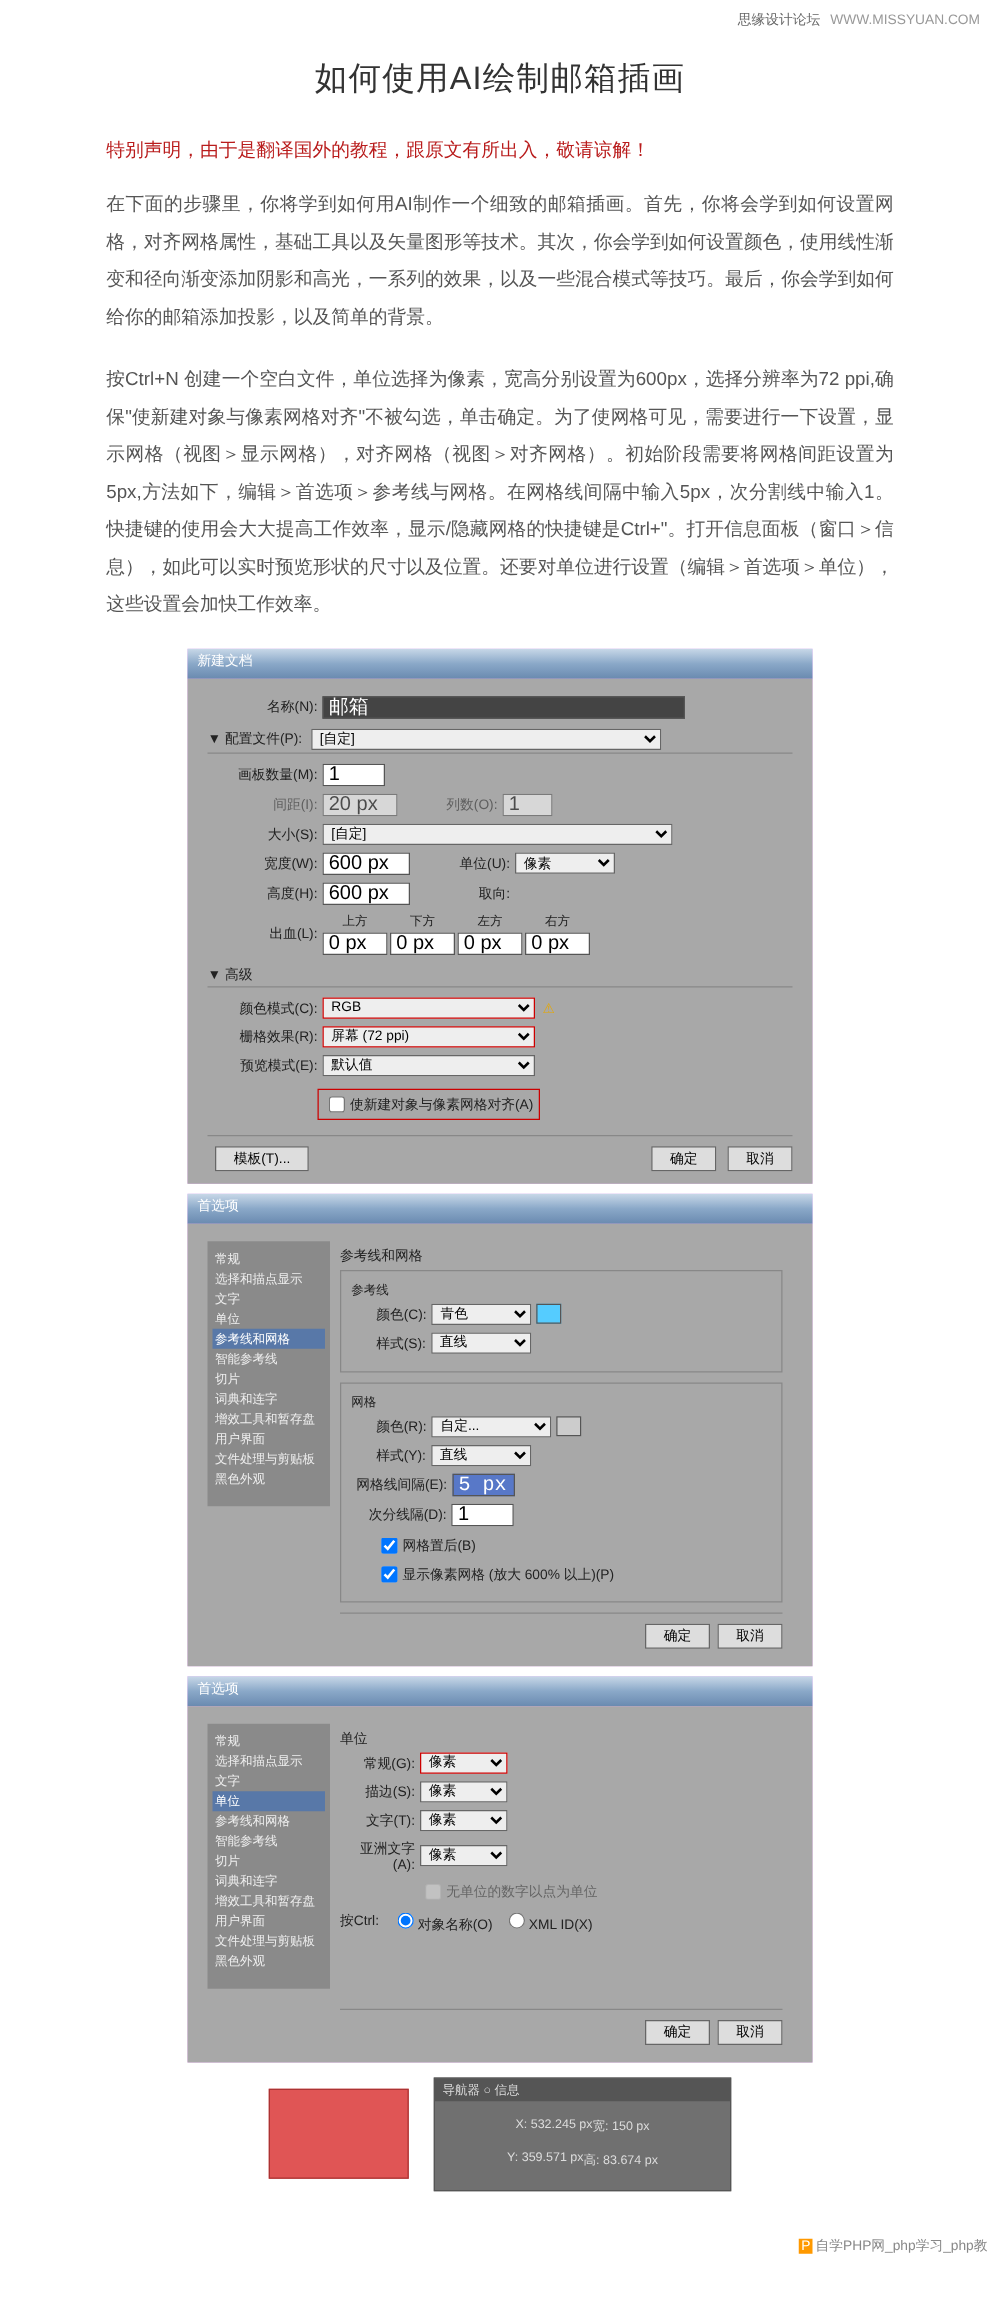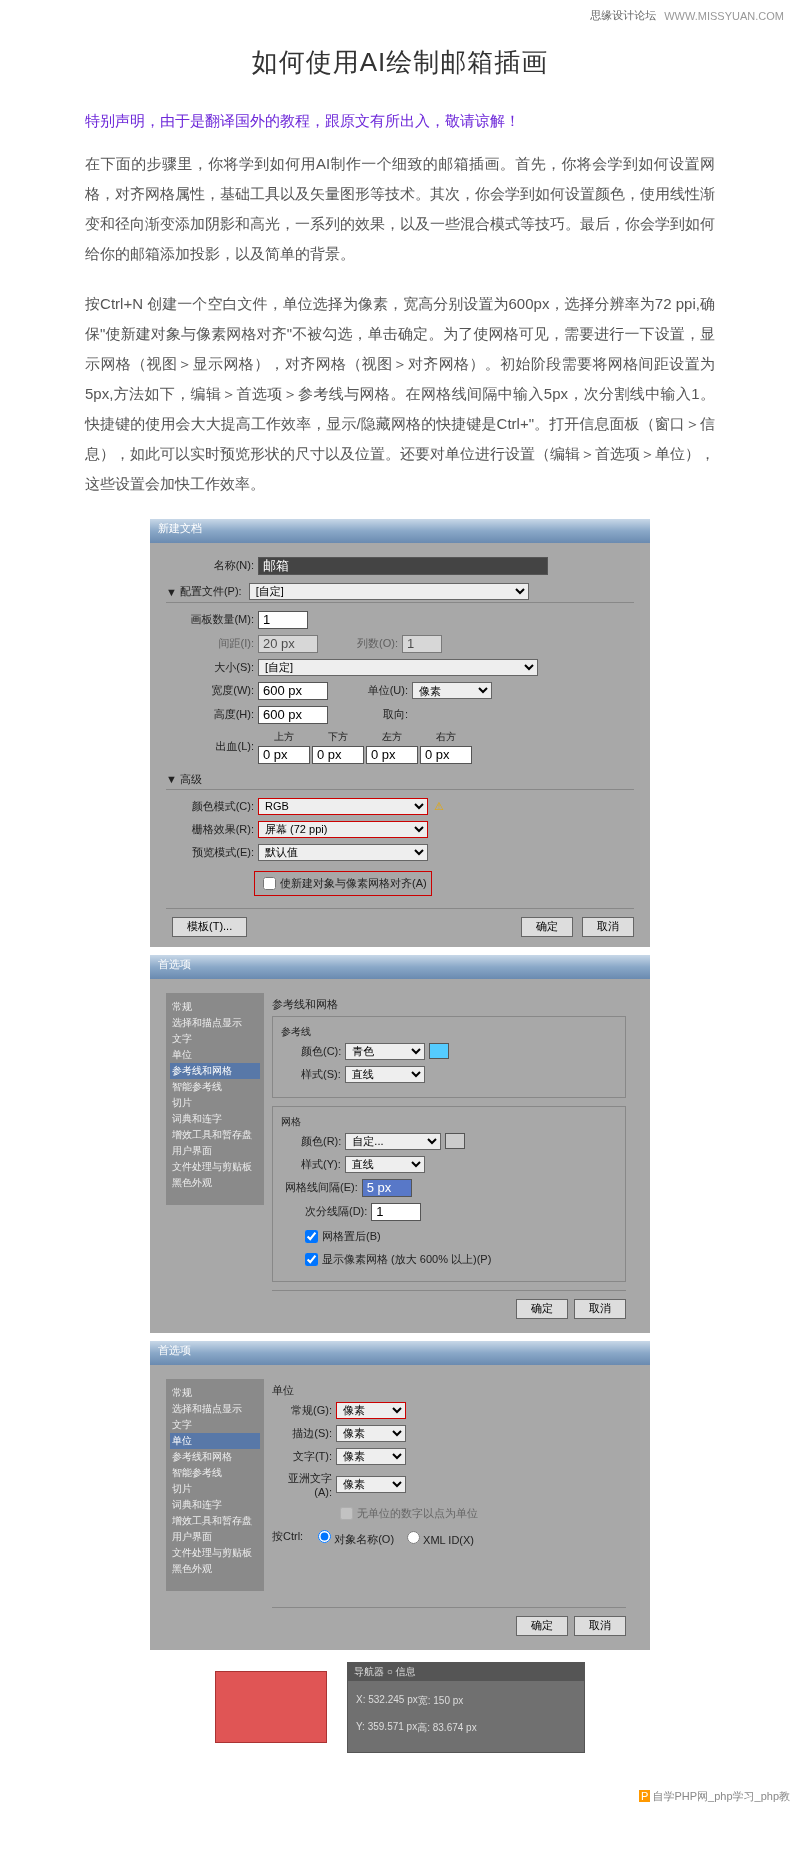--- a/index.html
+++ b/index.html
@@ -1,29 +1,29 @@
 <!DOCTYPE html>
 <html><head>
 <meta charset="utf-8">
 <style>
 body{margin:0;font-family:"Microsoft YaHei",Arial,sans-serif;background:#fff;width:800px}
 .header-meta{display:flex;justify-content:flex-end;align-items:center;padding:8px 16px 4px;font-size:11px;color:#999}
 .header-meta .forum{color:#666;margin-right:8px}
 .article{padding:0 85px 20px}
 .title{text-align:center;font-size:26px;color:#333;font-weight:400;margin:18px 0 28px;letter-spacing:1px}
-.notice{color:#6d28d9;font-size:15px;line-height:1.7;margin-bottom:9px}
+.notice{color:#b91c1c;font-size:15px;line-height:1.7;margin-bottom:9px}
 .para{color:#555;font-size:15px;line-height:2;margin-bottom:20px;text-align:justify}
 .section-title{text-align:center;font-size:22px;color:#333;margin:28px 0 22px}
 .dlg{margin:8px auto;background:#f0abfc;font-size:11px;color:#222}
 .dlg1{width:500px}
 .title-bar{background:linear-gradient(180deg,#c8d8e8,#8aa8c8 50%,#6a8ab0);height:20px;padding:2px 8px;color:#fff;font-size:11px}
 .dlg-body{padding:14px 16px 10px;background:#a8a8a8}
 .row{display:flex;align-items:center;margin-bottom:6px;font-size:11px}
 .lbl{text-align:right;width:88px;margin-right:4px;color:#222}
-.inp{background:#fff;border:1px solid #555;height:16px;padding:0 4px;font-size:13px}
+.inp{background:#fff;border:1px solid #555;height:16px;padding:0 4px;font-size:16px}
 .inp.dark{background:#444;color:#fff}
 .sel{background:#eee;border:1px solid #666;height:17px;font-size:11px;padding:0 2px}
 .btn{background:#ddd;border:1px solid #666;height:20px;padding:0 14px;font-size:11px;margin-left:6px}
 .btn-row{text-align:right;border-top:1px solid #888;padding-top:8px;margin-top:8px}
 .section-header{font-size:11px;color:#222;border-bottom:1px solid #888;padding-bottom:2px;margin:8px 0}
 .bleed-group{display:flex;gap:2px}
 .bleed-col{text-align:center}
 .bleed-col .mini-lbl{font-size:10px;margin-bottom:2px}
 .check{display:flex;align-items:center;font-size:11px;margin:4px 0 4px 88px}
 .check input{margin-right:4px}
@@ -36,21 +36,21 @@
 .prefs-main{margin-left:98px;padding:4px 8px}
 .group-title{font-size:11px;margin-bottom:4px}
 .fieldset{border:1px solid #888;padding:8px;margin-bottom:8px;font-size:10px}
 .sw{width:18px;height:14px;border:1px solid #555;display:inline-block;vertical-align:middle;margin-left:4px}
 .sw.cyan{background:#5cf}
 .sw.gray{background:#ccc}
 .info-panel{display:flex;justify-content:center;gap:20px;margin:12px auto;align-items:center}
 .red-shape{width:110px;height:70px;background:#e05555;border:1px solid #a33}
 .info-box{background:#707070;color:#ddd;font-size:10px;padding:4px 8px;border:1px solid #555;width:220px}
 .info-box .tab-row{background:#555;margin:-4px -8px 4px;padding:2px 6px;font-size:10px}
-.info-box .val-row{display:flex;justify-content:flex-start;margin:13px 0}
+.info-box .val-row{display:flex;justify-content:center;margin:13px 0}
 .footer{text-align:right;font-size:11px;padding:4px 10px;color:#888}
 .footer .badge{background:#f90;color:#fff;padding:0 2px;margin-right:2px}
 .cf:after{content:"";display:table;clear:both}
 </style>
 </head>
 <body>
 
 <div class="header-meta">
   <span class="forum">思缘设计论坛</span>
   <span>WWW.MISSYUAN.COM</span>
@@ -167,24 +167,24 @@
               <span class="lbl" style="width:auto;margin-left:20px">颜色(R):</span>
               <select class="sel" style="width:96px"><option>自定...</option></select>
               <span class="sw gray"></span>
             </div>
           <div class="row">
               <span class="lbl" style="width:auto;margin-left:20px">样式(Y):</span>
               <select class="sel" style="width:80px"><option>直线</option></select>
             </div>
           <div class="row">
               <span class="lbl" style="width:auto;margin-left:4px">网格线间隔(E):</span>
-              <input class="inp" style="width: 40px; background: rgb(88, 120, 200); color: rgb(255, 255, 255);" value="5 px">
-            </div>
-          <div class="row">
-              <span class="lbl" style="width:auto;margin-left:24px">次分线隔(D):</span>
+              <input class="inp" style="width: 40px; background: rgb(88, 120, 200); color: rgb(255, 255, 255); font-family: Liberation Mono, monospace;" value="5 px">
+            </div>
+          <div class="row">
+              <span class="lbl" style="width:auto;margin-left:14px">次分线隔(D):</span>
               <input class="inp" style="width: 40px;" value="1">
             </div>
           <div class="check" style="margin-left:20px">
               <input type="checkbox" checked="" style="">
               <span>网格置后(B)</span>
             </div>
           <div class="check" style="margin-left:20px">
               <input type="checkbox" checked="" style="">
               <span>显示像素网格 (放大 600% 以上)(P)</span>
             </div>

